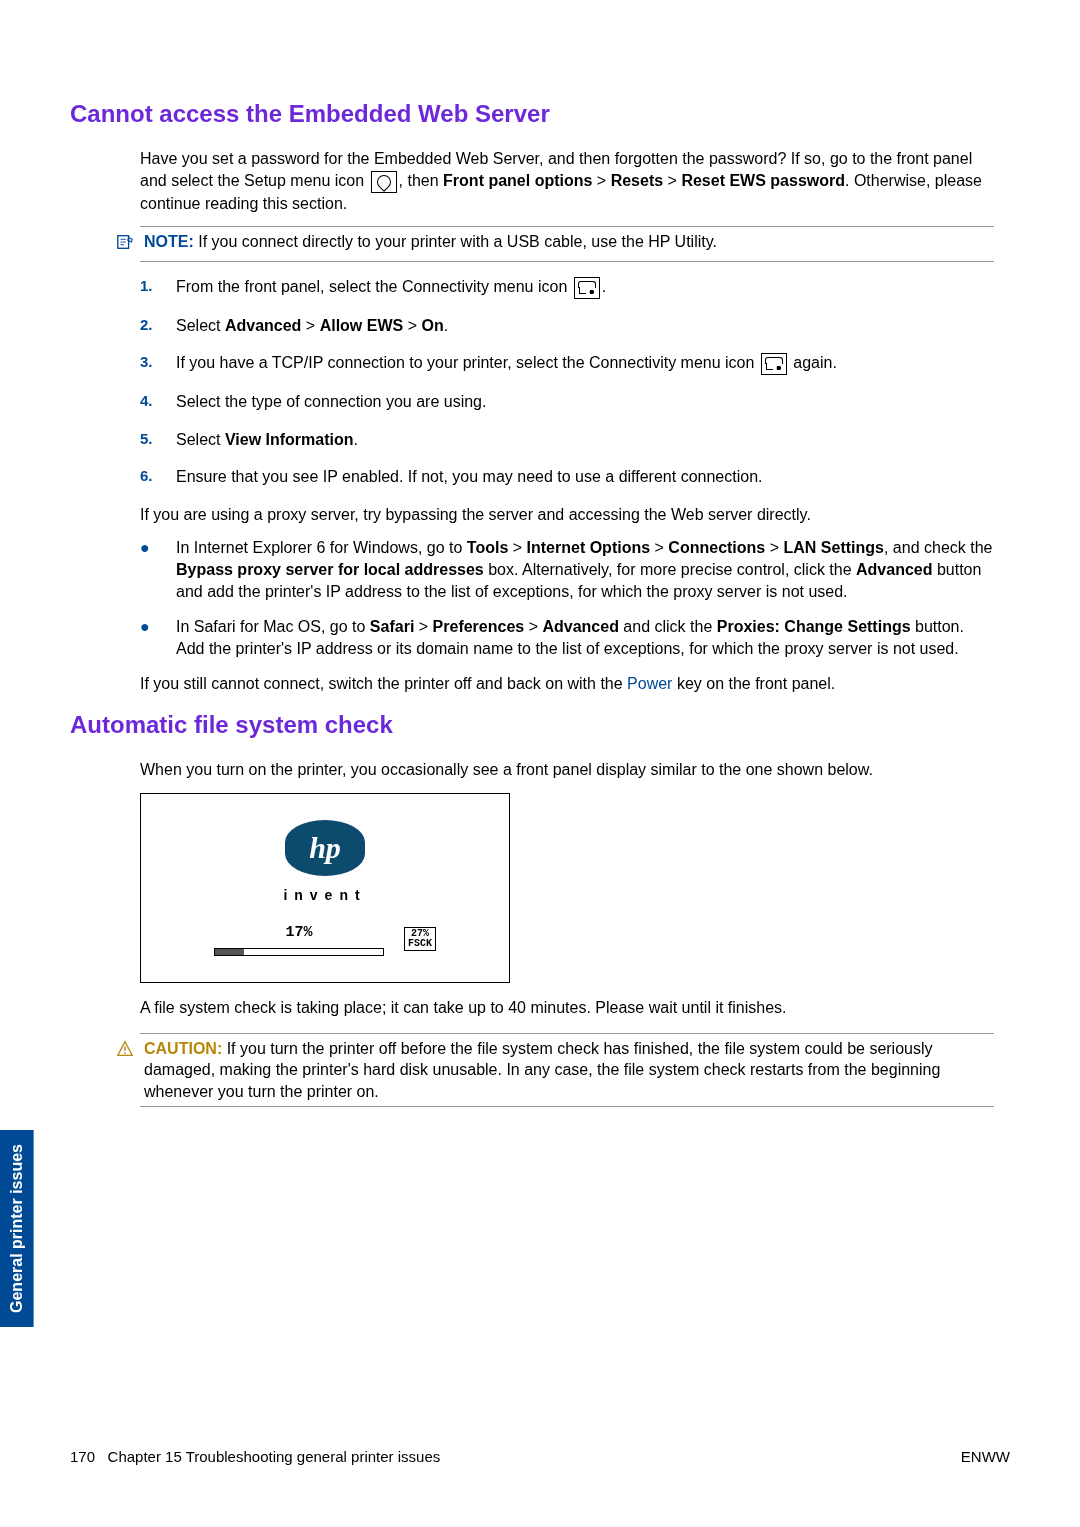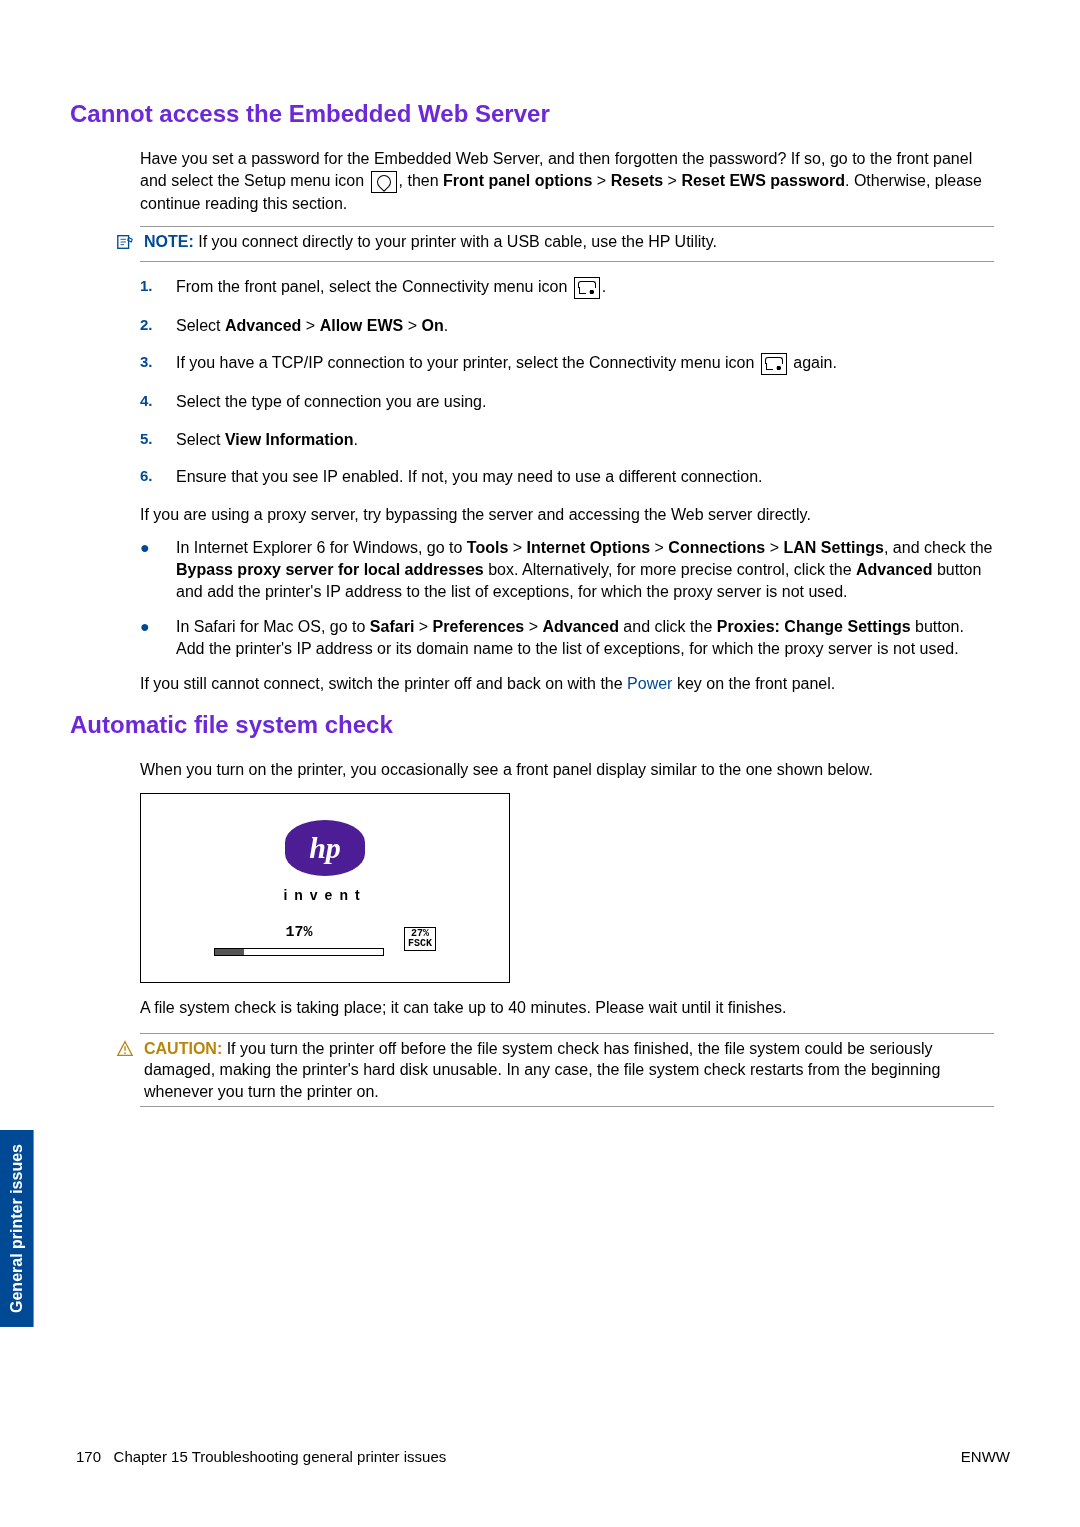--- a/index.html
+++ b/index.html
@@ -127,21 +127,21 @@
     height: 190px;
     margin: 10px 0 14px 0;
     display: flex;
     flex-direction: column;
     align-items: center;
     justify-content: center;
     position: relative;
   }
   .hp-logo {
     width: 80px; height: 56px;
-    background: #4c1d95;
+    background: #0c4a6e;
     border-radius: 50% / 40%;
     position: relative;
     display:flex; align-items:center; justify-content:center;
   }
   .hp-logo span {
     color:#fff; font-style: italic; font-weight:bold; font-size:30px; font-family: Georgia, serif;
   }
   .invent {
     letter-spacing: 7px;
     font-weight: bold;
@@ -174,21 +174,21 @@
     color: #fff;
     font-weight: bold;
     writing-mode: vertical-rl;
     padding: 14px 6px;
     font-size: 16px;
     transform: rotate(180deg);
   }
   .footer {
     position: absolute;
     bottom: 60px;
-    left: 76px;
+    left: 70px;
     right: 70px;
     display: flex;
     justify-content: space-between;
     font-size: 15px;
   }
   svg.small { width:18px; height:18px; }
 </style>
 </head>
 <body>
 

